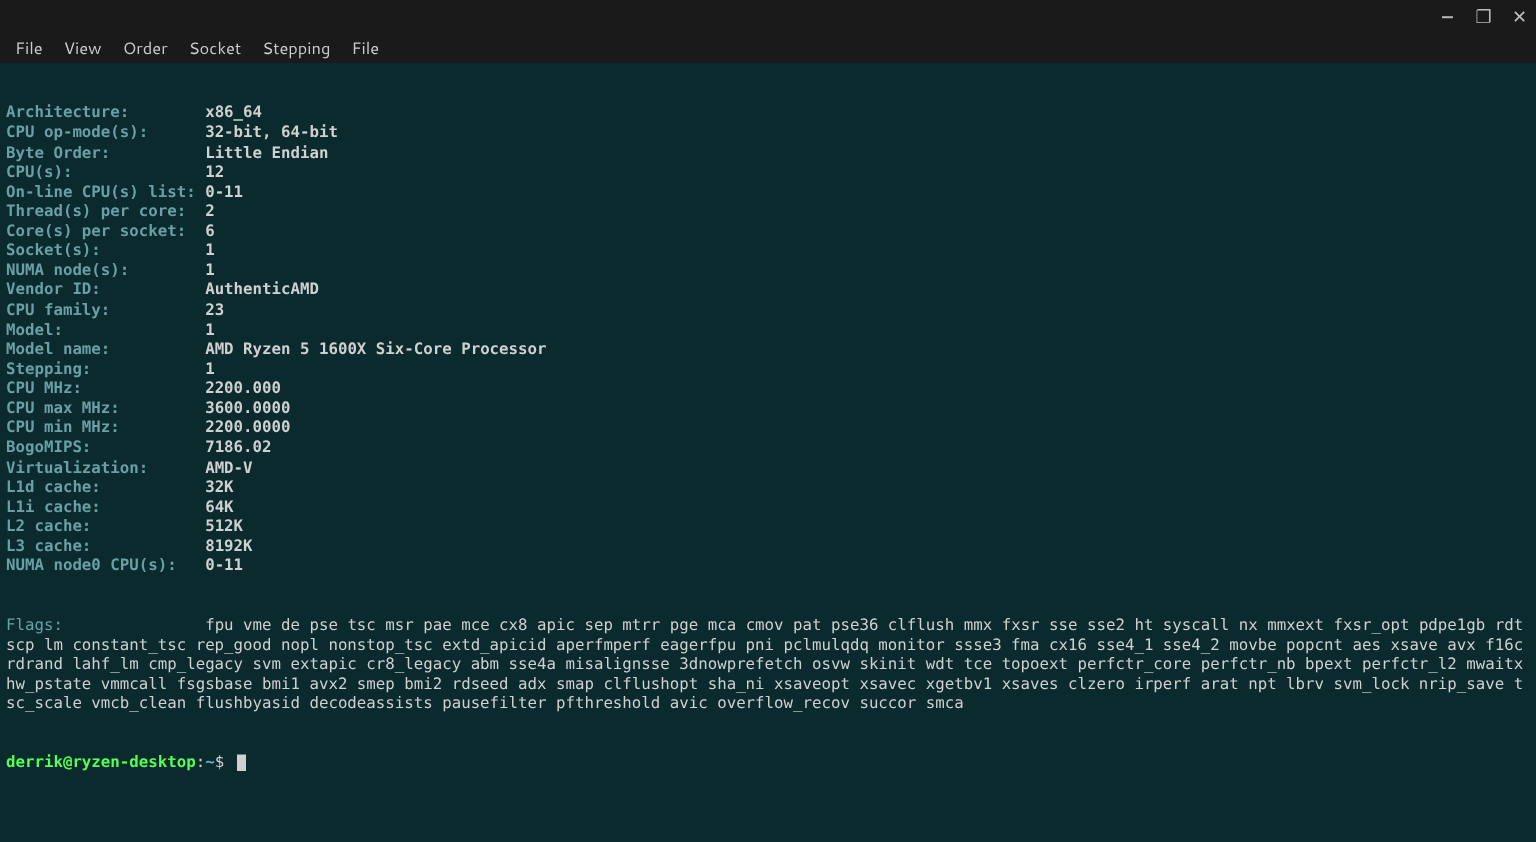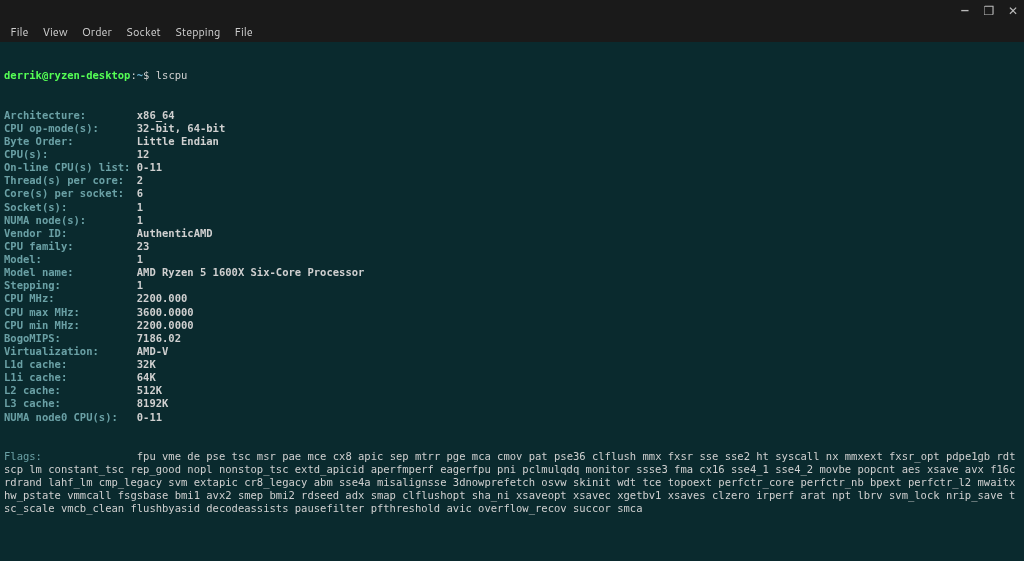--- a/index.html
+++ b/index.html
@@ -99,16 +99,16 @@
 <div class="menubar">
   <span class="menu-item">File</span>
   <span class="menu-item">View</span>
   <span class="menu-item">Order</span>
   <span class="menu-item">Socket</span>
   <span class="menu-item">Stepping</span>
   <span class="menu-item">File</span>
 </div>
 
 <div class="terminal">
-  <div class="terminal-line"><span class="prompt-user">derrik@ryzen-desktop</span><span class="prompt-sym">:</span><span class="prompt-path">~</span><span class="prompt-sym">$</span> <span class="cmd">lscpu</span></div>
   <div id="lscpu-rows"><div class="row terminal-line"><span class="label">Architecture:        </span><span class="value">x86_64</span></div><div class="row terminal-line"><span class="label">CPU op-mode(s):      </span><span class="value">32-bit, 64-bit</span></div><div class="row terminal-line"><span class="label">Byte Order:          </span><span class="value">Little Endian</span></div><div class="row terminal-line"><span class="label">CPU(s):              </span><span class="value">12</span></div><div class="row terminal-line"><span class="label">On-line CPU(s) list: </span><span class="value">0-11</span></div><div class="row terminal-line"><span class="label">Thread(s) per core:  </span><span class="value">2</span></div><div class="row terminal-line"><span class="label">Core(s) per socket:  </span><span class="value">6</span></div><div class="row terminal-line"><span class="label">Socket(s):           </span><span class="value">1</span></div><div class="row terminal-line"><span class="label">NUMA node(s):        </span><span class="value">1</span></div><div class="row terminal-line"><span class="label">Vendor ID:           </span><span class="value">AuthenticAMD</span></div><div class="row terminal-line"><span class="label">CPU family:          </span><span class="value">23</span></div><div class="row terminal-line"><span class="label">Model:               </span><span class="value">1</span></div><div class="row terminal-line"><span class="label">Model name:          </span><span class="value">AMD Ryzen 5 1600X Six-Core Processor</span></div><div class="row terminal-line"><span class="label">Stepping:            </span><span class="value">1</span></div><div class="row terminal-line"><span class="label">CPU MHz:             </span><span class="value">2200.000</span></div><div class="row terminal-line"><span class="label">CPU max MHz:         </span><span class="value">3600.0000</span></div><div class="row terminal-line"><span class="label">CPU min MHz:         </span><span class="value">2200.0000</span></div><div class="row terminal-line"><span class="label">BogoMIPS:            </span><span class="value">7186.02</span></div><div class="row terminal-line"><span class="label">Virtualization:      </span><span class="value">AMD-V</span></div><div class="row terminal-line"><span class="label">L1d cache:           </span><span class="value">32K</span></div><div class="row terminal-line"><span class="label">L1i cache:           </span><span class="value">64K</span></div><div class="row terminal-line"><span class="label">L2 cache:            </span><span class="value">512K</span></div><div class="row terminal-line"><span class="label">L3 cache:            </span><span class="value">8192K</span></div><div class="row terminal-line"><span class="label">NUMA node0 CPU(s):   </span><span class="value">0-11</span></div></div>
   <div class="flags-block"><span class="label" id="flags-label">Flags:               </span><span id="flags-value">fpu vme de pse tsc msr pae mce cx8 apic sep mtrr pge mca cmov pat pse36 clflush mmx fxsr sse sse2 ht syscall nx mmxext fxsr_opt pdpe1gb rdtscp lm constant_tsc rep_good nopl nonstop_tsc extd_apicid aperfmperf eagerfpu pni pclmulqdq monitor ssse3 fma cx16 sse4_1 sse4_2 movbe popcnt aes xsave avx f16c rdrand lahf_lm cmp_legacy svm extapic cr8_legacy abm sse4a misalignsse 3dnowprefetch osvw skinit wdt tce topoext perfctr_core perfctr_nb bpext perfctr_l2 mwaitx hw_pstate vmmcall fsgsbase bmi1 avx2 smep bmi2 rdseed adx smap clflushopt sha_ni xsaveopt xsavec xgetbv1 xsaves clzero irperf arat npt lbrv svm_lock nrip_save tsc_scale vmcb_clean flushbyasid decodeassists pausefilter pfthreshold avic overflow_recov succor smca</span></div>
+  <div class="terminal-line"><span class="prompt-user">derrik@ryzen-desktop</span><span class="prompt-sym">:</span><span class="prompt-path">~</span><span class="prompt-sym">$</span> <span class="cursor"></span></div>
 </div>
 
 </body></html>

